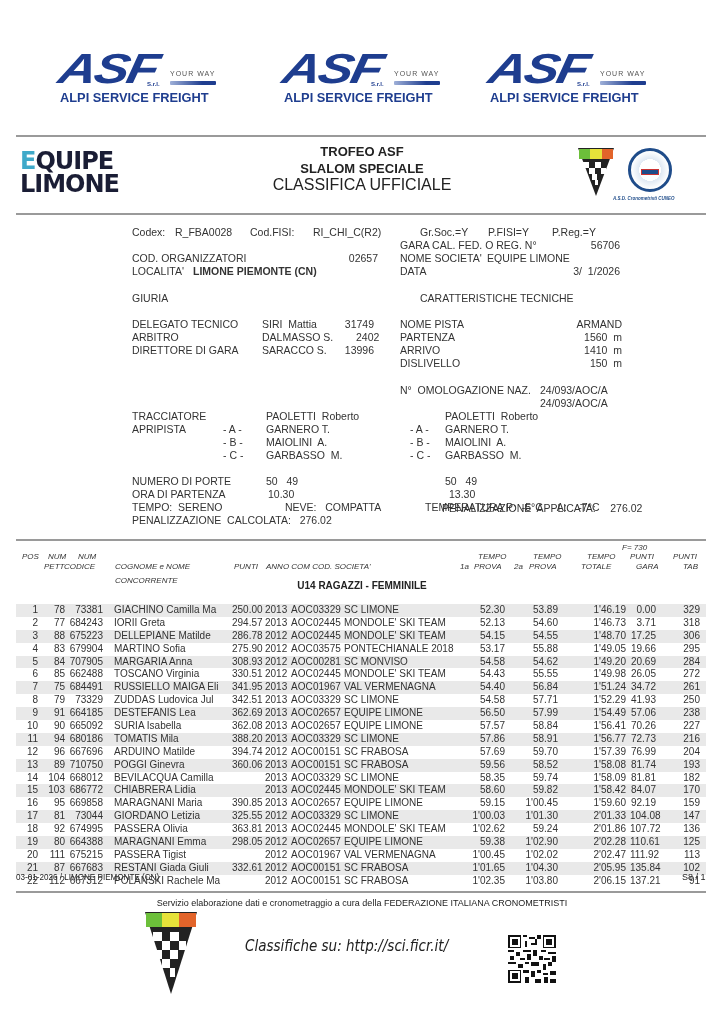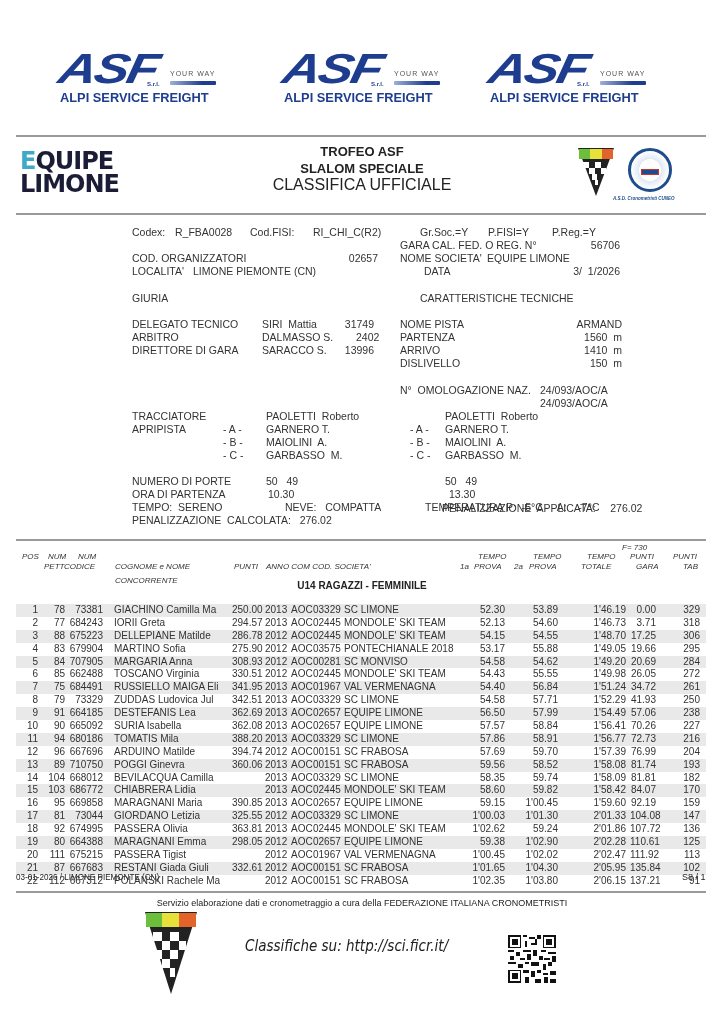--- a/index.html
+++ b/index.html
@@ -125,22 +125,22 @@
 
 <div class="info" style="left:400px; top:239px;">GARA CAL. FED. O REG. N°</div>
 <div class="info r" style="left:560px; width:60px; top:239px;">56706</div>
 
 <div class="info" style="left:132px; top:252px;">COD. ORGANIZZATORI</div>
 <div class="info r" style="left:330px; width:48px; top:252px;">02657</div>
 <div class="info" style="left:400px; top:252px;">NOME SOCIETA'</div>
 <div class="info" style="left:487px; top:252px;">EQUIPE LIMONE</div>
 
 <div class="info" style="left:132px; top:265px;">LOCALITA'</div>
-<div class="info" style="left:193px; top:265px;">LIMONE PIEMONTE (CN)</div>
-<div class="info" style="left:400px; top:265px;margin-left:24px;">DATA</div>
+<div class="info" style="left:193px; top:265px;font-weight:bold;">LIMONE PIEMONTE (CN)</div>
+<div class="info" style="left:400px; top:265px;">DATA</div>
 <div class="info r" style="left:540px; width:80px; top:265px;">3/  1/2026</div>
 
 <div class="info" style="left:132px; top:292px;">GIURIA</div>
 <div class="info" style="left:400px; top:292px;margin-left:20px;">CARATTERISTICHE TECNICHE</div>
 
 <div class="info" style="left:132px; top:318px;">DELEGATO TECNICO</div>
 <div class="info" style="left:262px; top:318px;">SIRI  Mattia</div>
 <div class="info r" style="left:330px; width:44px; top:318px;">31749</div>
 <div class="info" style="left:400px; top:318px;">NOME PISTA</div>
 <div class="info r" style="left:540px; width:82px; top:318px;">ARMAND</div>

